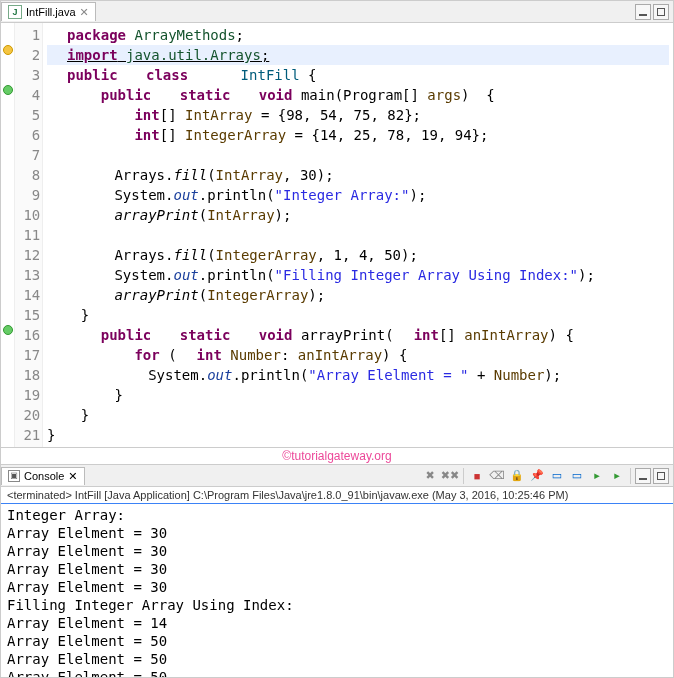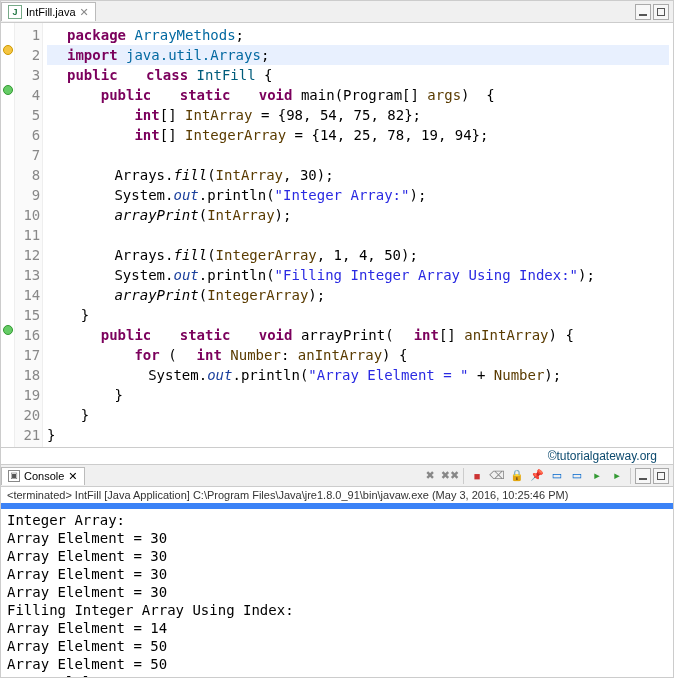--- a/index.html
+++ b/index.html
@@ -9,36 +9,36 @@
 .tab { display:flex; align-items:center; padding:2px 6px; background:#fff; border:1px solid #bbb; border-bottom:none; gap:4px; font-size:11px; }
 .tab .jicon { width:14px; height:14px; background:#fff; border:1px solid #7a8; color:#274; font-size:9px; text-align:center; line-height:12px; font-weight:bold; }
 .tab .close { color:#888; font-size:11px; cursor:pointer; }
 .tab-right { margin-left:auto; display:flex; gap:2px; padding-right:4px; }
 .win-btn { width:16px; height:16px; border:1px solid #aaa; background:#f7f7f7; position:relative; }
 .code-area { display:flex; font-family:Consolas,monospace; font-size:14px; background:#fff; }
 .gutter { width:28px; text-align:right; color:#888; padding:2px 6px 2px 0; background:#fafafa; border-right:1px solid #eee; user-select:none; white-space:pre; line-height:20px; }
 .marker-strip { width:14px; background:#fff; border-right:1px solid #eee; position:relative; }
 .marker { position:absolute; left:2px; width:10px; height:10px; border-radius:50%; }
 .code { flex:1; padding:2px 4px; white-space:pre; line-height:20px; overflow:hidden; }
-.hl-line { background:#e8f0fe; display:inline-block; width:100%; }
+.hl-line { background:#e8f0fe; display:inline-block; width:100%;text-decoration:underline; }
 .kw { color:#7b005c; font-weight:bold;margin-left:20px; }
-.cls { color:#005c7b; }
-.quali { color:#0369a1; }
+.cls { color:#005c7b;margin-left:44px; }
+.quali { color:#14532d; }
 .fn { font-style:italic; color:#000; }
 .static { color:#1a3f9c; font-style:italic; }
 .str { color:#2a2ae2; }
 .var { color:#5a3b00;margin-top:48px; }
-.watermark { text-align:right; color:#0c4a6e; font-size:12px; padding:1px 16px; border-top:1px solid #ccc; border-bottom:1px solid #ccc; }
+.watermark { text-align:center; color:#ec4899; font-size:12px; padding:1px 16px; border-top:1px solid #ccc; border-bottom:1px solid #ccc; }
 .console-tab-bar { display:flex; align-items:center; background:#f0f0f0; border-bottom:1px solid #ccc; height:22px; }
 .console-tab { display:flex; align-items:center; padding:2px 6px; background:#fff; border:1px solid #bbb; border-bottom:none; gap:4px; font-size:11px; }
 .cicon { width:12px; height:12px; border:1px solid #888; background:#fff; font-size:8px; text-align:center; line-height:10px; color:#555; }
 .toolbar { margin-left:auto; display:flex; gap:2px; padding-right:4px; align-items:center; }
 .tbtn { width:18px; height:18px; display:flex; align-items:center; justify-content:center; font-size:11px; }
 .sep { width:1px; height:16px; background:#ccc; margin:0 2px; }
-.status-line { font-size:11px; padding:2px 6px; color:#333; background:#fff; border-bottom:6px solid #3b82f6; }
+.status-line { font-size:11px; padding:2px 6px; color:#333; background:#fff; border-bottom:1px solid #3b82f6; }
 .console-out { font-family:Consolas,monospace; font-size:14px; white-space:pre; padding:2px 6px; line-height:18px; }
 .minimize::after{content:"";position:absolute;left:3px;right:3px;bottom:3px;height:2px;background:#555;}
 .maximize::after{content:"";position:absolute;left:3px;right:3px;top:3px;bottom:3px;border:1px solid #555;}
 </style>
 </head>
 <body>
 
 <div class="pane">
   <div class="tab-bar">
     <div class="tab">

